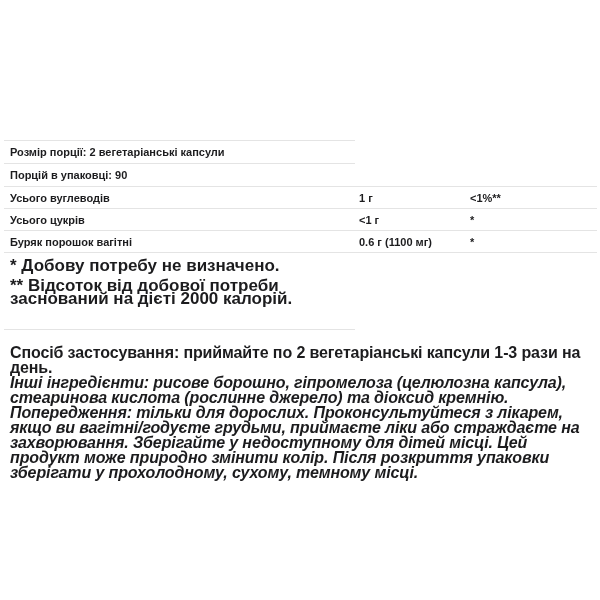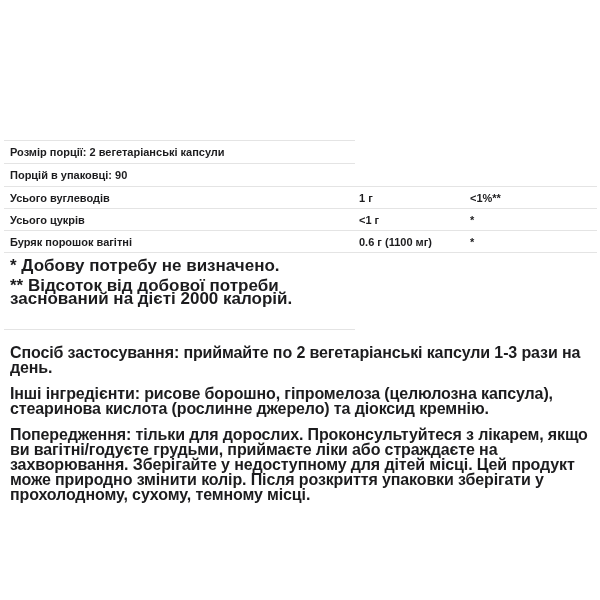--- a/index.html
+++ b/index.html
@@ -68,21 +68,21 @@
     padding-left: 6px;
     padding-right: 2px;
   }
   .para {
     margin: 0;
     font-size: 16px;
     font-weight: 700;
     line-height: 15px;
     letter-spacing: -0.12px;
   }
-  .para + .para { margin-top: 11px; }
+  .para + .para { margin-top: 0; font-style: italic; }
 </style>
 </head>
 <body>
 
 <div class="page">
 
   <div class="serving-block">
     <div class="serving-row">
       <span>Розмір порції: 2 вегетаріанські капсули</span>
     </div>

